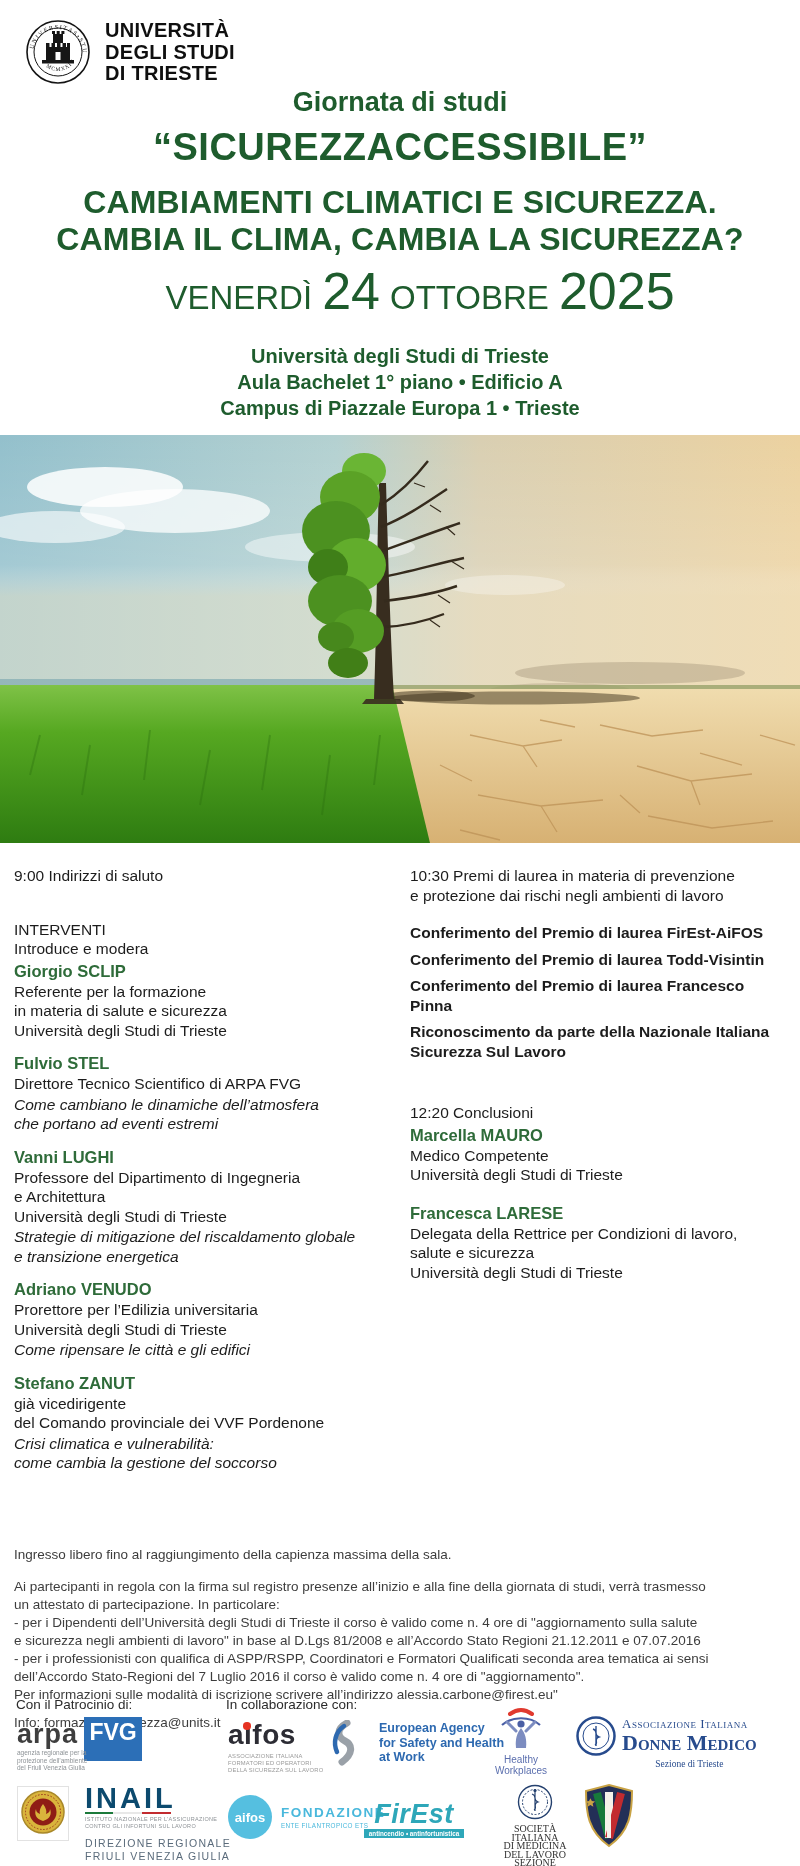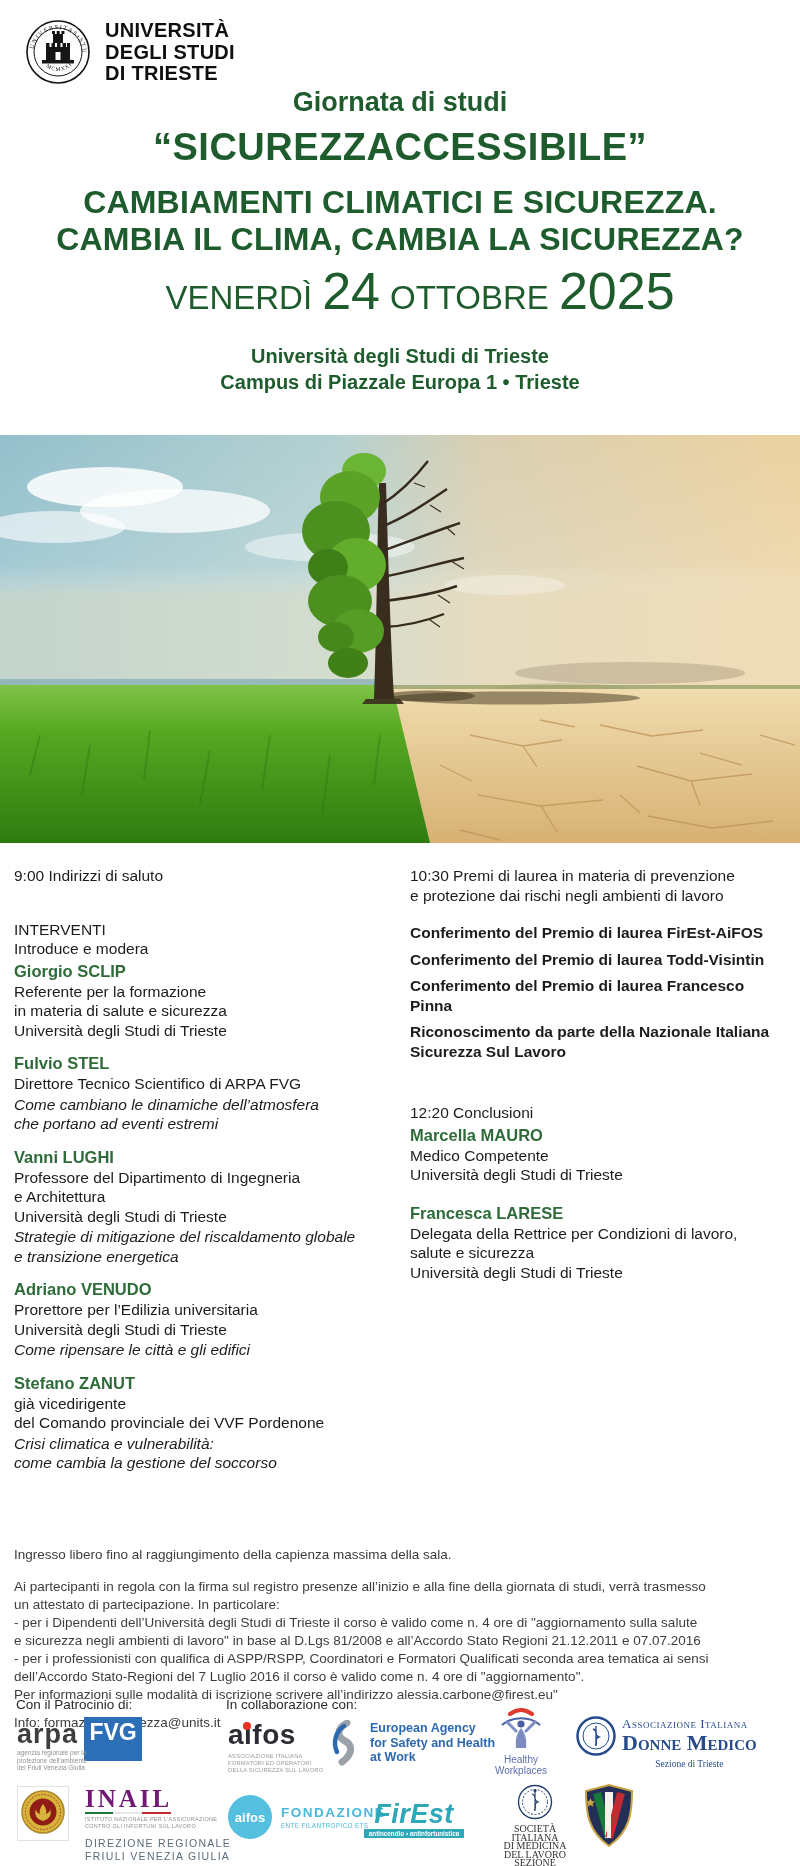--- a/index.html
+++ b/index.html
@@ -52,31 +52,31 @@
 
   .arpa{position:absolute;left:17px;top:25px;}
   .arpa-row{display:flex;align-items:stretch;}
   .arpa-word{font-size:27px;font-weight:bold;color:#3e3e3e;letter-spacing:1px;line-height:34px;}
   .arpa-badge{margin-left:6px;background:#2c6fb7;color:#fff;font-weight:bold;font-size:23px;
               width:58px;height:44px;display:flex;align-items:flex-start;justify-content:center;padding-top:2px;box-sizing:border-box;}
   .arpa-cap{font-size:6.5px;color:#8d9296;line-height:7.5px;white-space:pre-line;margin-top:-12px;}
 
   .vvf-inail{position:absolute;left:17px;top:94px;display:flex;gap:16px;align-items:flex-start;}
   .vvf-box{border:1px solid #e2e2e2;background:#fff;padding:3px;}
-  .inail-word{font-size:25px;font-weight:800;color:#701a75;letter-spacing:3px;line-height:25px;font-family:Liberation Serif, serif;}
+  .inail-word{font-size:29px;font-weight:800;color:#0c4a6e;letter-spacing:3px;line-height:25px;}
   .inail-flag{width:86px;height:2px;background:linear-gradient(90deg,#1c7a3b 0 33%,#e8e8e8 33% 66%,#c22b2f 66% 100%);margin:1px 0 2px;}
   .inail-cap{font-size:5.5px;color:#8d9296;line-height:6.5px;white-space:pre-line;letter-spacing:.3px;}
   .inail-region{margin-top:8px;font-size:10.5px;color:#5a6b7b;letter-spacing:1.3px;line-height:13px;white-space:pre-line;}
 
   .aifos{position:absolute;left:228px;top:28px;}
   .aifos-mark{position:relative;font-size:28px;font-weight:bold;color:#2c2c34;letter-spacing:.5px;line-height:30px;}
   .aifos-mark::after{content:"";position:absolute;left:15px;top:2px;width:7.5px;height:7.5px;border-radius:50%;background:#e63323;}
   .aifos-cap{font-size:5.8px;color:#9a9a9a;line-height:7px;white-space:pre-line;margin-top:3px;letter-spacing:.2px;}
 
-  .euosha{position:absolute;left:330px;top:28px;display:flex;gap:14px;align-items:center;}
+  .euosha{position:absolute;left:330px;top:28px;display:flex;gap:23px;align-items:center;}
   .euosha-text{font-size:12.5px;font-weight:bold;color:#2d69b0;line-height:14.5px;white-space:pre-line;}
 
   .healthy{position:absolute;left:489px;top:16px;width:64px;text-align:center;}
   .healthy-label{font-size:10px;color:#5b6fae;margin-top:1px;}
 
   .donne{position:absolute;left:576px;top:24px;display:flex;gap:6px;}
   .donne-text{font-family:Liberation Serif, serif;color:#274b8d;}
   .donne-l1{font-size:13px;font-variant:small-caps;letter-spacing:.5px;line-height:15px;}
   .donne-l2{font-size:22px;font-weight:bold;font-variant:small-caps;line-height:24px;}
   .donne-l3{font-size:9.5px;text-align:center;margin-top:4px;}
@@ -140,20 +140,21 @@
   <div class="head">
     <div class="kicker">Giornata di studi</div>
     <div class="title">“SICUREZZACCESSIBILE”</div>
     <div class="subtitle">CAMBIAMENTI CLIMATICI E SICUREZZA.
 CAMBIA IL CLIMA, CAMBIA LA SICUREZZA?</div>
     <div class="dateline">
       <span class="d-sm">VENERDÌ</span><span class="d-lg">24</span><span class="d-sm">OTTOBRE</span><span class="d-lg">2025</span>
     </div>
     <div class="venue">
       <div>Università degli Studi di Trieste</div>
+      <div>Aula Bachelet 1° piano • Edificio A</div>
       <div>Campus di Piazzale Europa 1 • Trieste</div>
     </div>
   </div>
 
   <div class="photo">
     <svg viewBox="0 0 800 408" preserveAspectRatio="none">
       <defs>
         <linearGradient id="skyH" x1="0" y1="0" x2="1" y2="0">
           <stop offset="0" stop-color="#93c0cc"></stop>
             <stop offset="0.42" stop-color="#b4d1d1"></stop>

